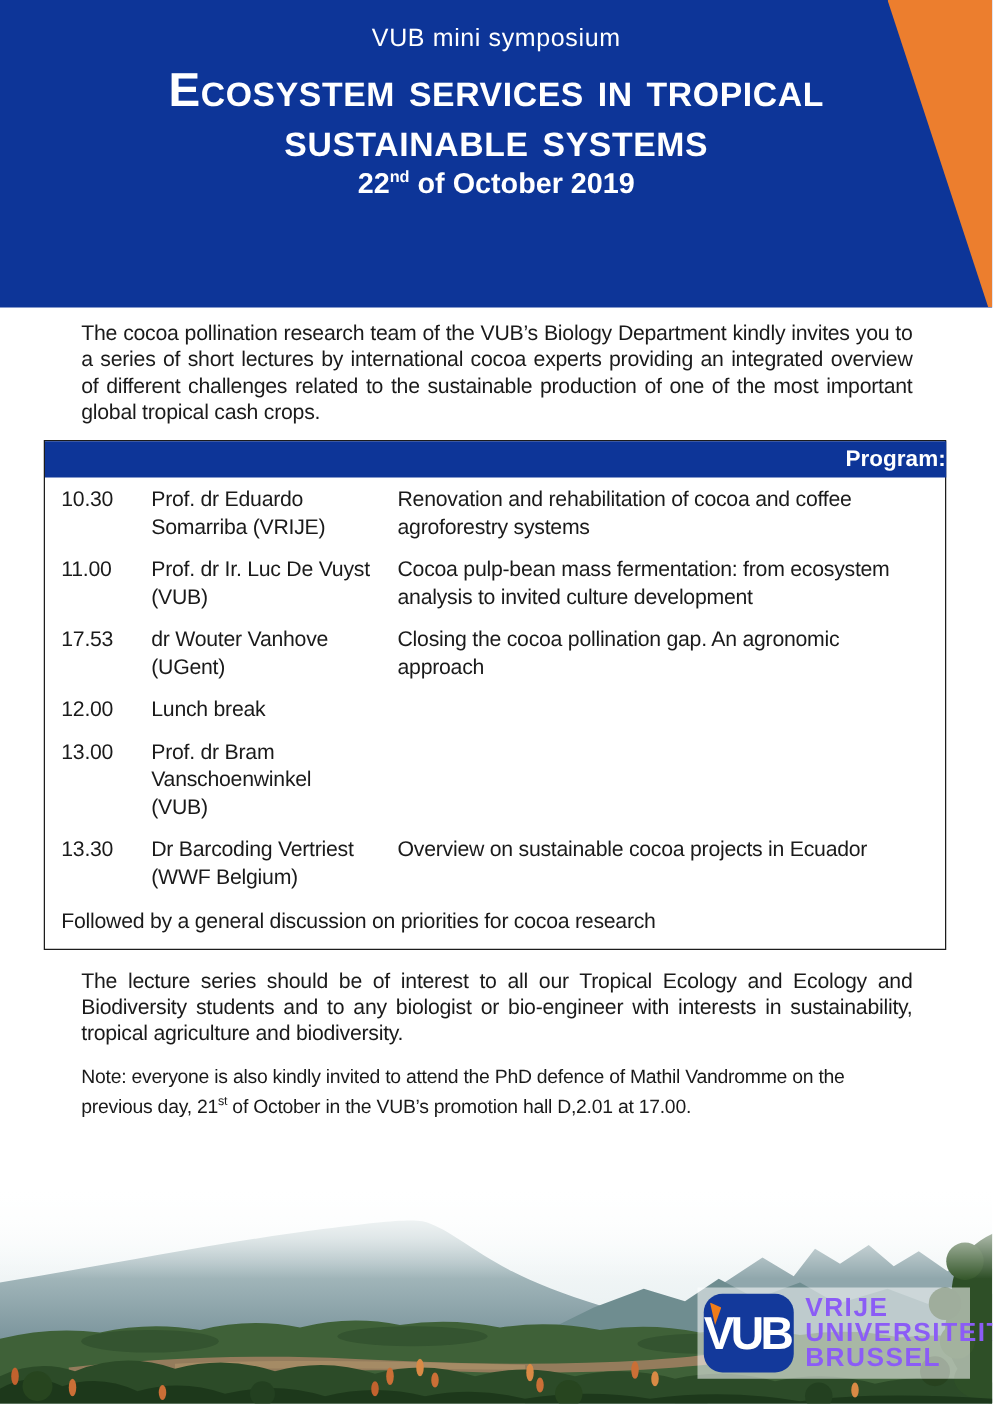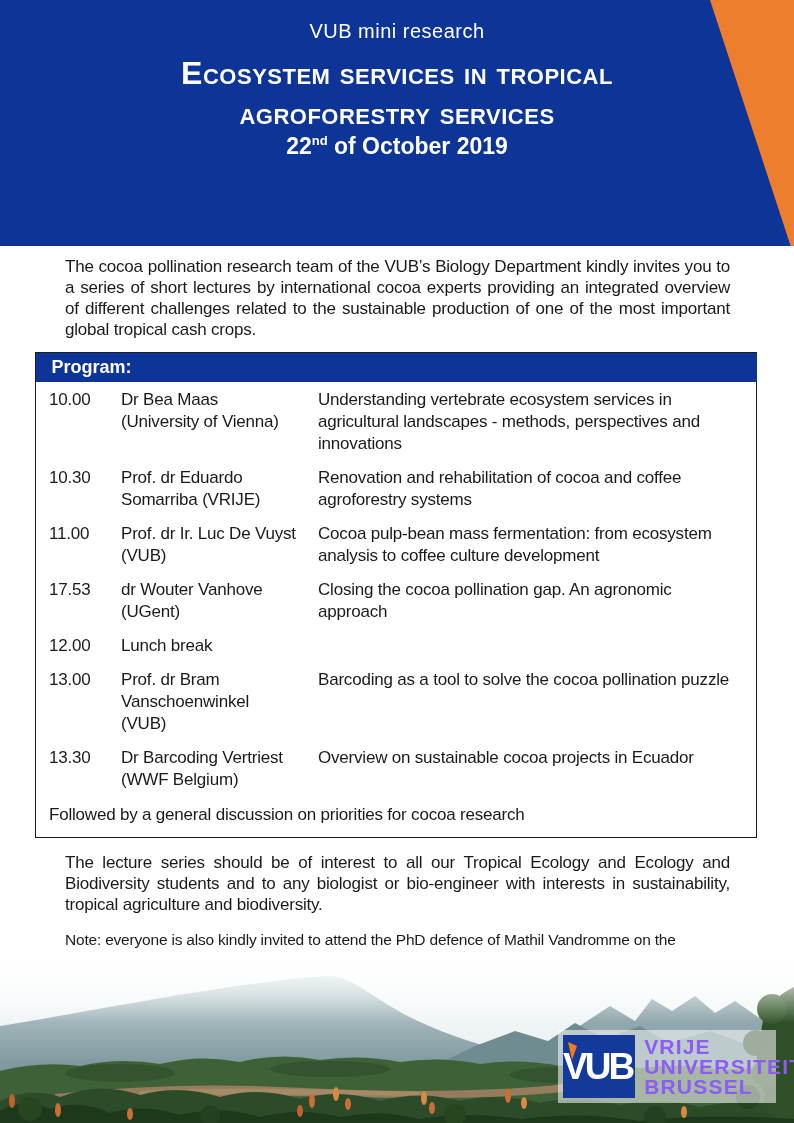--- a/index.html
+++ b/index.html
@@ -30,21 +30,21 @@
   .kicker {
     padding-top:20px;
     font-size:20px; font-weight:400;
     color:#ffffff; letter-spacing:0.5px;
   }
   .title {
     margin-top:10px;
     color:#ffffff;
     font-variant:small-caps;
     font-weight:bold;
-    font-size:32px;
+    font-size:38px;
     line-height:40px;
     letter-spacing:0.5px;
   }
   .date-line {
     color:#ffffff; font-weight:bold; font-size:23px;
   }
   .date-line sup { font-size:13px; }
   .venue {
     margin-top:9px;
     color:#ffffff; font-size:18.5px; line-height:26px;
@@ -69,22 +69,23 @@
   .program {
     margin:12px 37px 0 35px;
     border:1.5px solid #1c1c1c;
   }
   .program-bar {
     height:29px;
     background:#0d3598;
     color:#ffffff;
     font-weight:bold; font-size:18px;
     line-height:29px;
-    padding-left:16px;
+    padding-left:28px;
     margin:-0.5px; 
+    text-align:right;
   }
   .prow {
     display:grid;
     grid-template-columns:72px 197px 1fr;
     padding:8px 12px 4px 13px;
     font-size:17px; line-height:22px;
     letter-spacing:-0.2px;
   }
   .cell-speaker { white-space:pre-line; }
   .program-footer {
@@ -103,21 +104,21 @@
     position:absolute; left:558px; top:79px;
     width:218px; height:73px;
     background:rgba(255,255,255,0.55);
     display:flex; align-items:center;
     padding:5px; gap:9px;
   }
   .logo-square {
     position:relative;
     width:77px; height:63px;
     background:#13399b;
-    display:flex; align-items:center; justify-content:center;
+    display:flex; align-items:center; justify-content:center;border-radius:15px;
   }
   .logo-square .mark {
     color:#ffffff; font-weight:bold; font-size:37px;
     letter-spacing:-3px; padding-right:3px;
   }
   .logo-wedge {
     position:absolute; left:5px; top:7px;
     width:9px; height:18px;
     background:#f07c1a;
     clip-path:polygon(0 0, 100% 22%, 45% 100%);
@@ -128,68 +129,61 @@
     letter-spacing:1.2px;
   }
 </style>
 </head>
 <body>
 
 <div class="page">
 
   <div class="header">
     <div class="header-corner"></div>
-    <div class="kicker">VUB mini research</div>
+    <div class="kicker">VUB mini symposium</div>
     <div class="title">
       <div>Ecosystem services in tropical</div>
-      <div>agroforestry services</div>
+      <div>sustainable systems</div>
     </div>
     <div class="date-line"><span>22</span><sup>nd</sup><span> of October 2019</span></div>
   </div>
 
   <p class="intro">The cocoa pollination research team of the VUB’s Biology Department kindly invites you to a series of short lectures by international cocoa experts providing an integrated overview of different challenges related to the sustainable production of one of the most important global tropical cash crops.</p>
 
   <div class="program">
     <div class="program-bar">Program:</div>
 
-    <div class="prow">
-      <div class="cell cell-time">10.00</div>
-      <div class="cell cell-speaker">Dr Bea Maas
-(University of Vienna)</div>
-      <div class="cell cell-topic">Understanding vertebrate ecosystem services in agricultural landscapes - methods, perspectives and innovations</div>
-    </div>
     <div class="prow">
       <div class="cell cell-time">10.30</div>
       <div class="cell cell-speaker">Prof. dr Eduardo
 Somarriba (VRIJE)</div>
       <div class="cell cell-topic">Renovation and rehabilitation of cocoa and coffee agroforestry systems</div>
     </div>
     <div class="prow">
       <div class="cell cell-time">11.00</div>
       <div class="cell cell-speaker">Prof. dr Ir. Luc De Vuyst
 (VUB)</div>
-      <div class="cell cell-topic">Cocoa pulp-bean mass fermentation: from ecosystem analysis to coffee culture development</div>
+      <div class="cell cell-topic">Cocoa pulp-bean mass fermentation: from ecosystem analysis to invited culture development</div>
     </div>
     <div class="prow">
       <div class="cell cell-time">17.53</div>
       <div class="cell cell-speaker">dr Wouter Vanhove
 (UGent)</div>
       <div class="cell cell-topic">Closing the cocoa pollination gap. An agronomic approach</div>
     </div>
     <div class="prow">
       <div class="cell cell-time">12.00</div>
       <div class="cell cell-speaker">Lunch break</div>
       <div class="cell cell-topic"></div>
     </div>
     <div class="prow">
       <div class="cell cell-time">13.00</div>
       <div class="cell cell-speaker">Prof. dr Bram
 Vanschoenwinkel
 (VUB)</div>
-      <div class="cell cell-topic">Barcoding as a tool to solve the cocoa pollination puzzle</div>
     </div>
     <div class="prow">
       <div class="cell cell-time">13.30</div>
       <div class="cell cell-speaker">Dr Barcoding Vertriest
 (WWF Belgium)</div>
       <div class="cell cell-topic">Overview on sustainable cocoa projects in Ecuador</div>
     </div>
 
     <div class="program-footer">Followed by a general discussion on priorities for cocoa research</div>
   </div>

